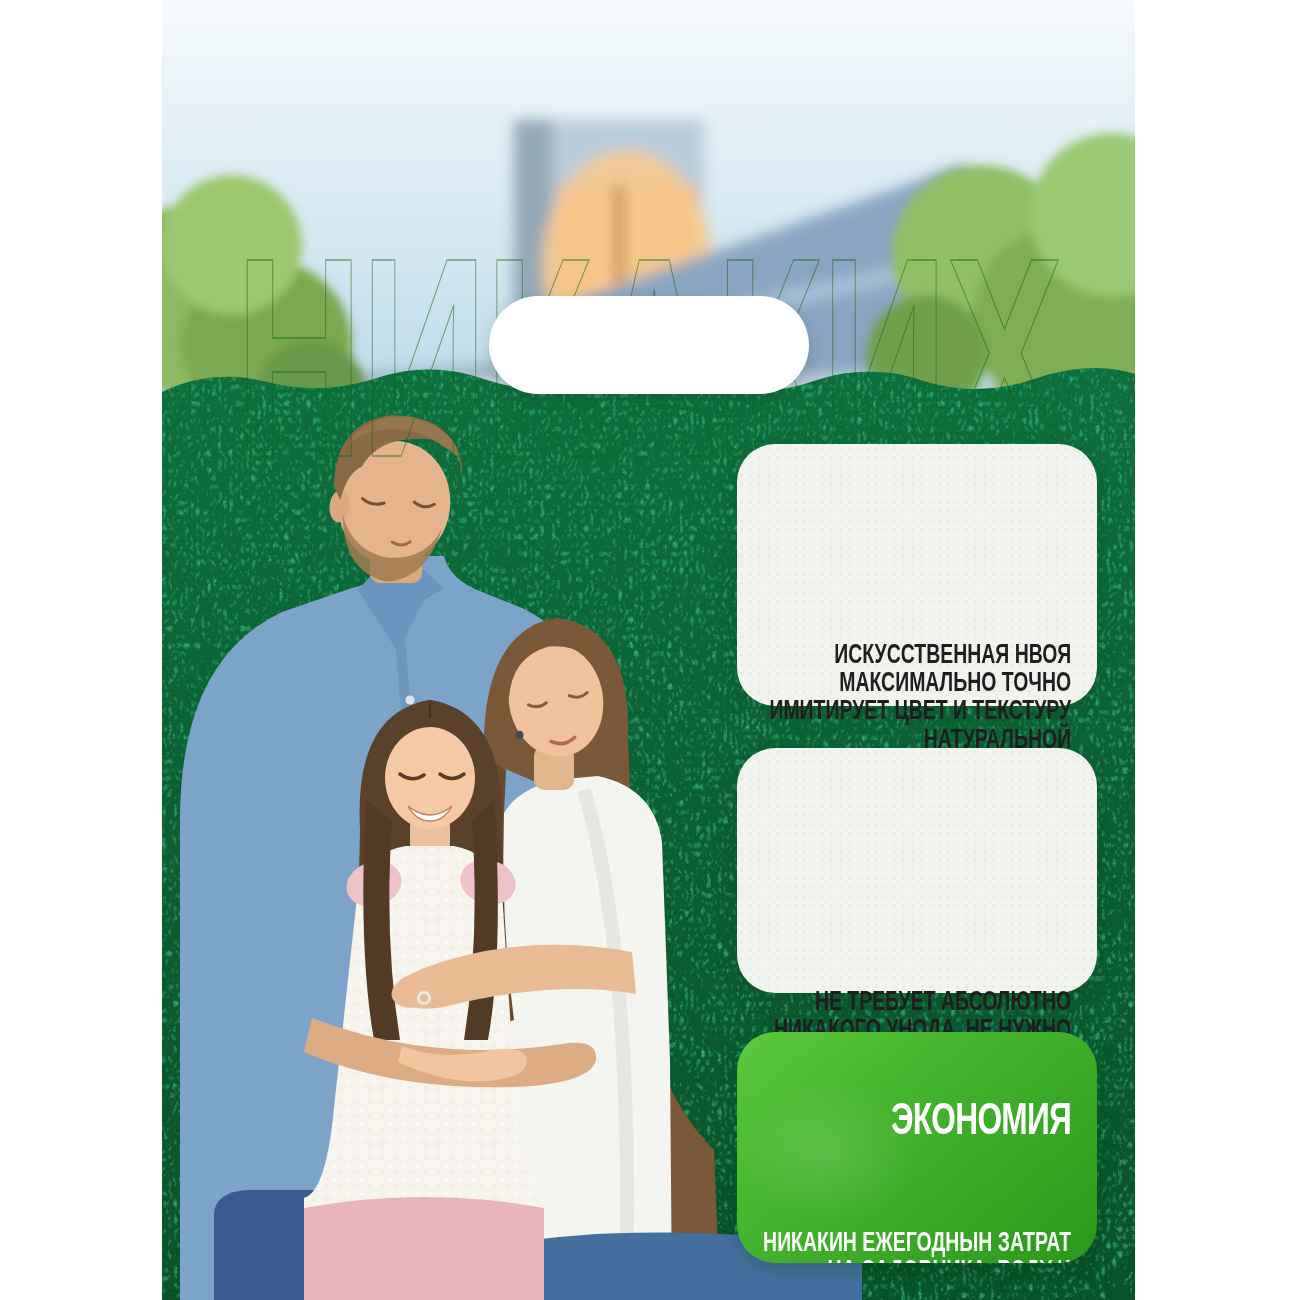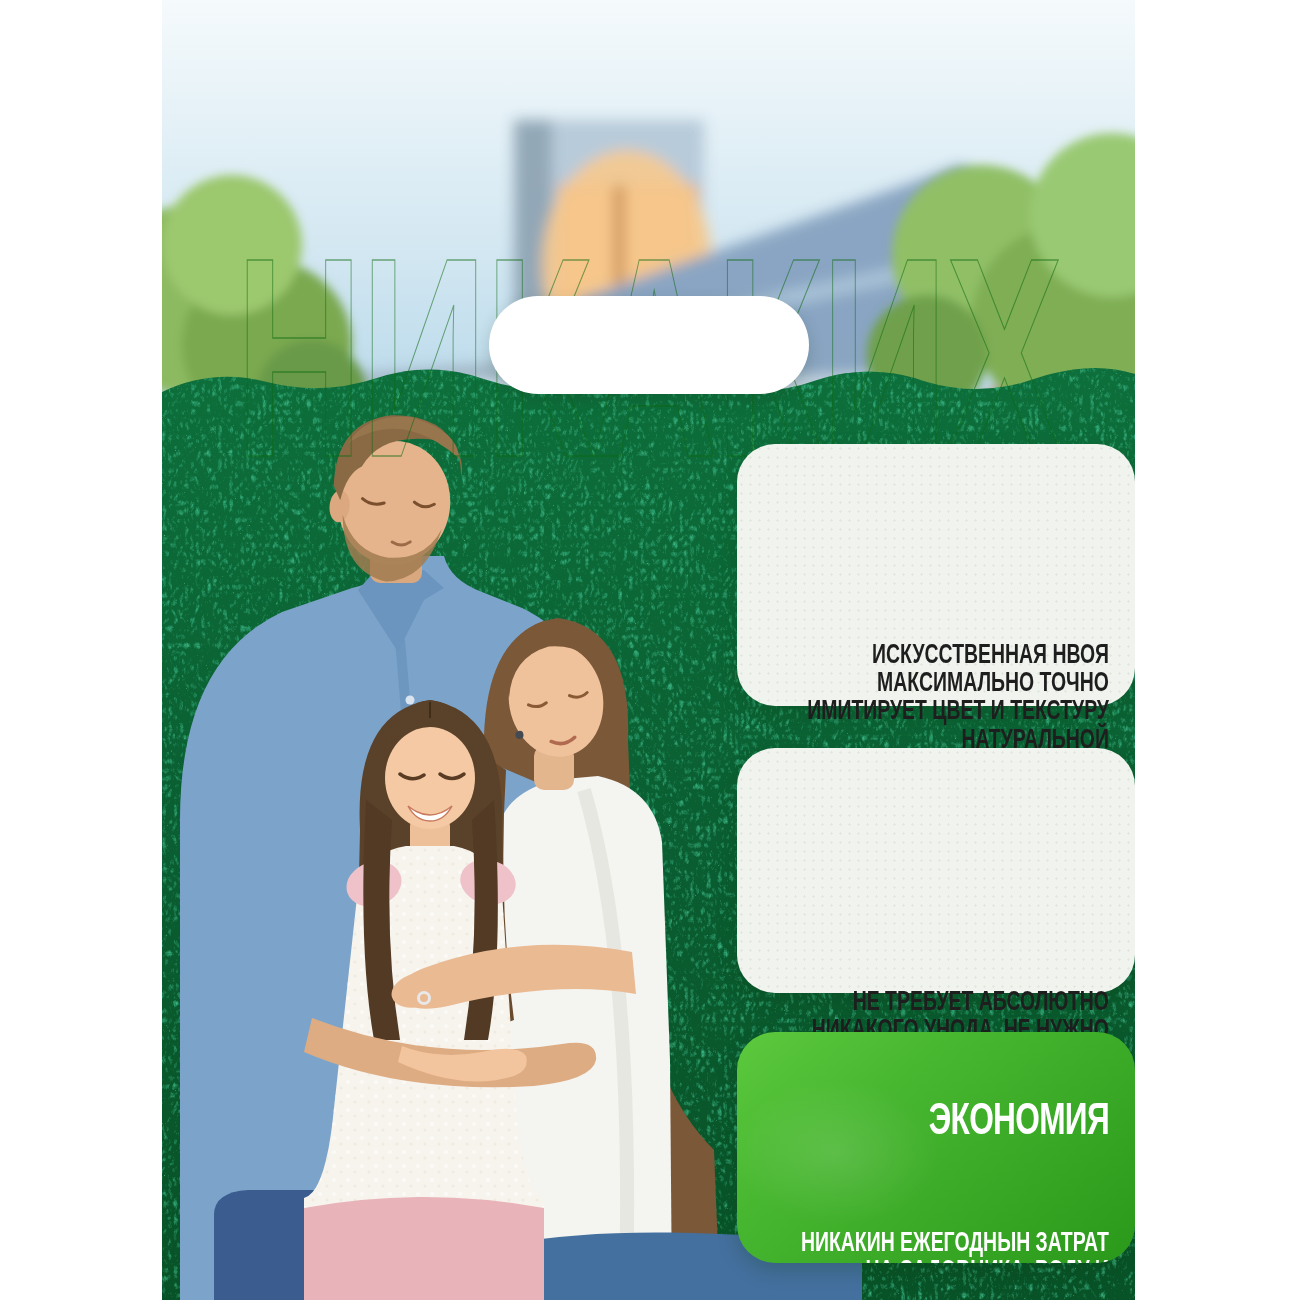--- a/index.html
+++ b/index.html
@@ -38,21 +38,21 @@
   .badge-text{
     font-size:74px;line-height:1;font-weight:bold;letter-spacing:0;
     background:linear-gradient(180deg,#565656 0%,#2a2a2a 45%,#050505 100%);
     -webkit-background-clip:text;background-clip:text;
     color:transparent;-webkit-text-fill-color:transparent;
     white-space:nowrap;
   }
 
   
   .card{
-    position:absolute;left:575px;width:398px;z-index:4;
+    position:absolute;left:575px;width:360px;z-index:4;
     border-radius:38px;padding:22px 26px;box-sizing:border-box;
     box-shadow:0 8px 20px rgba(15,55,15,.22);
   }
   .card.light{
     background-color:#f1f4ee;
     background-image:radial-gradient(rgba(170,188,166,.20) 1.2px, transparent 1.4px);
     background-size:9px 9px;
   }
   .card.green{
     background:linear-gradient(140deg,#5cc93e 0%,#45b42e 38%,#2a991b 100%);

